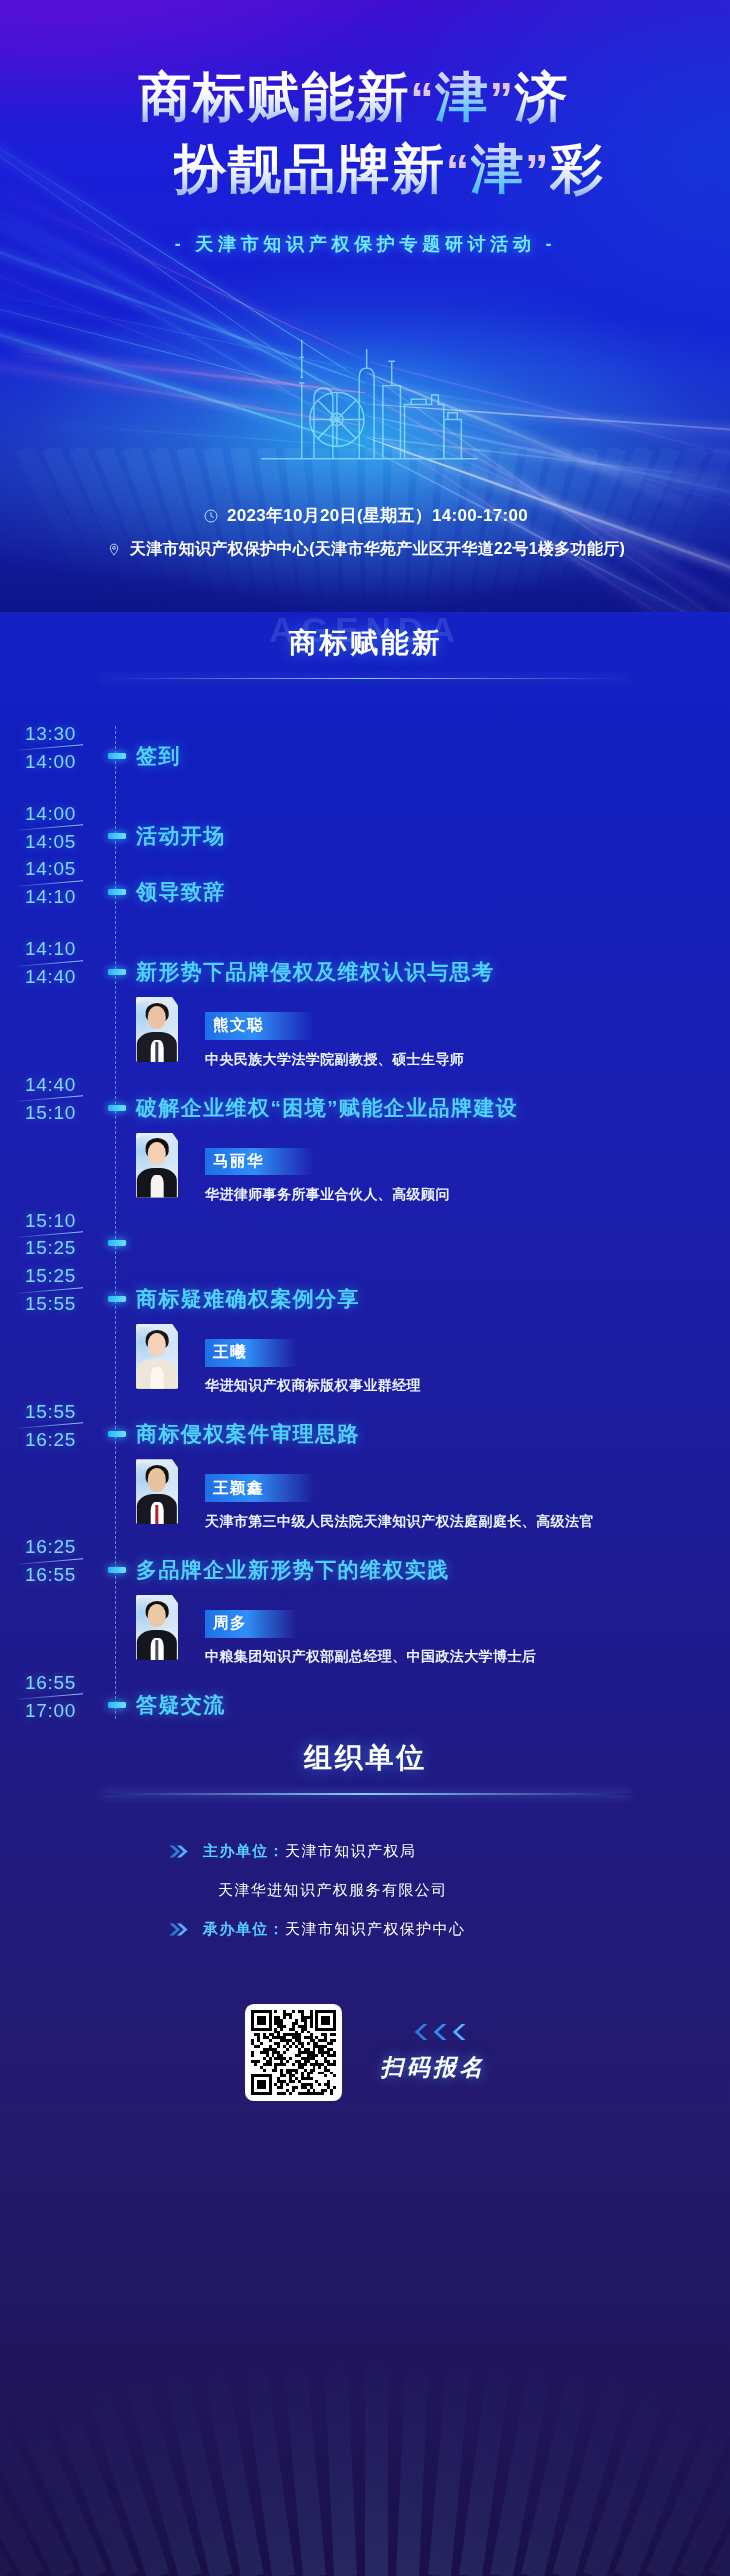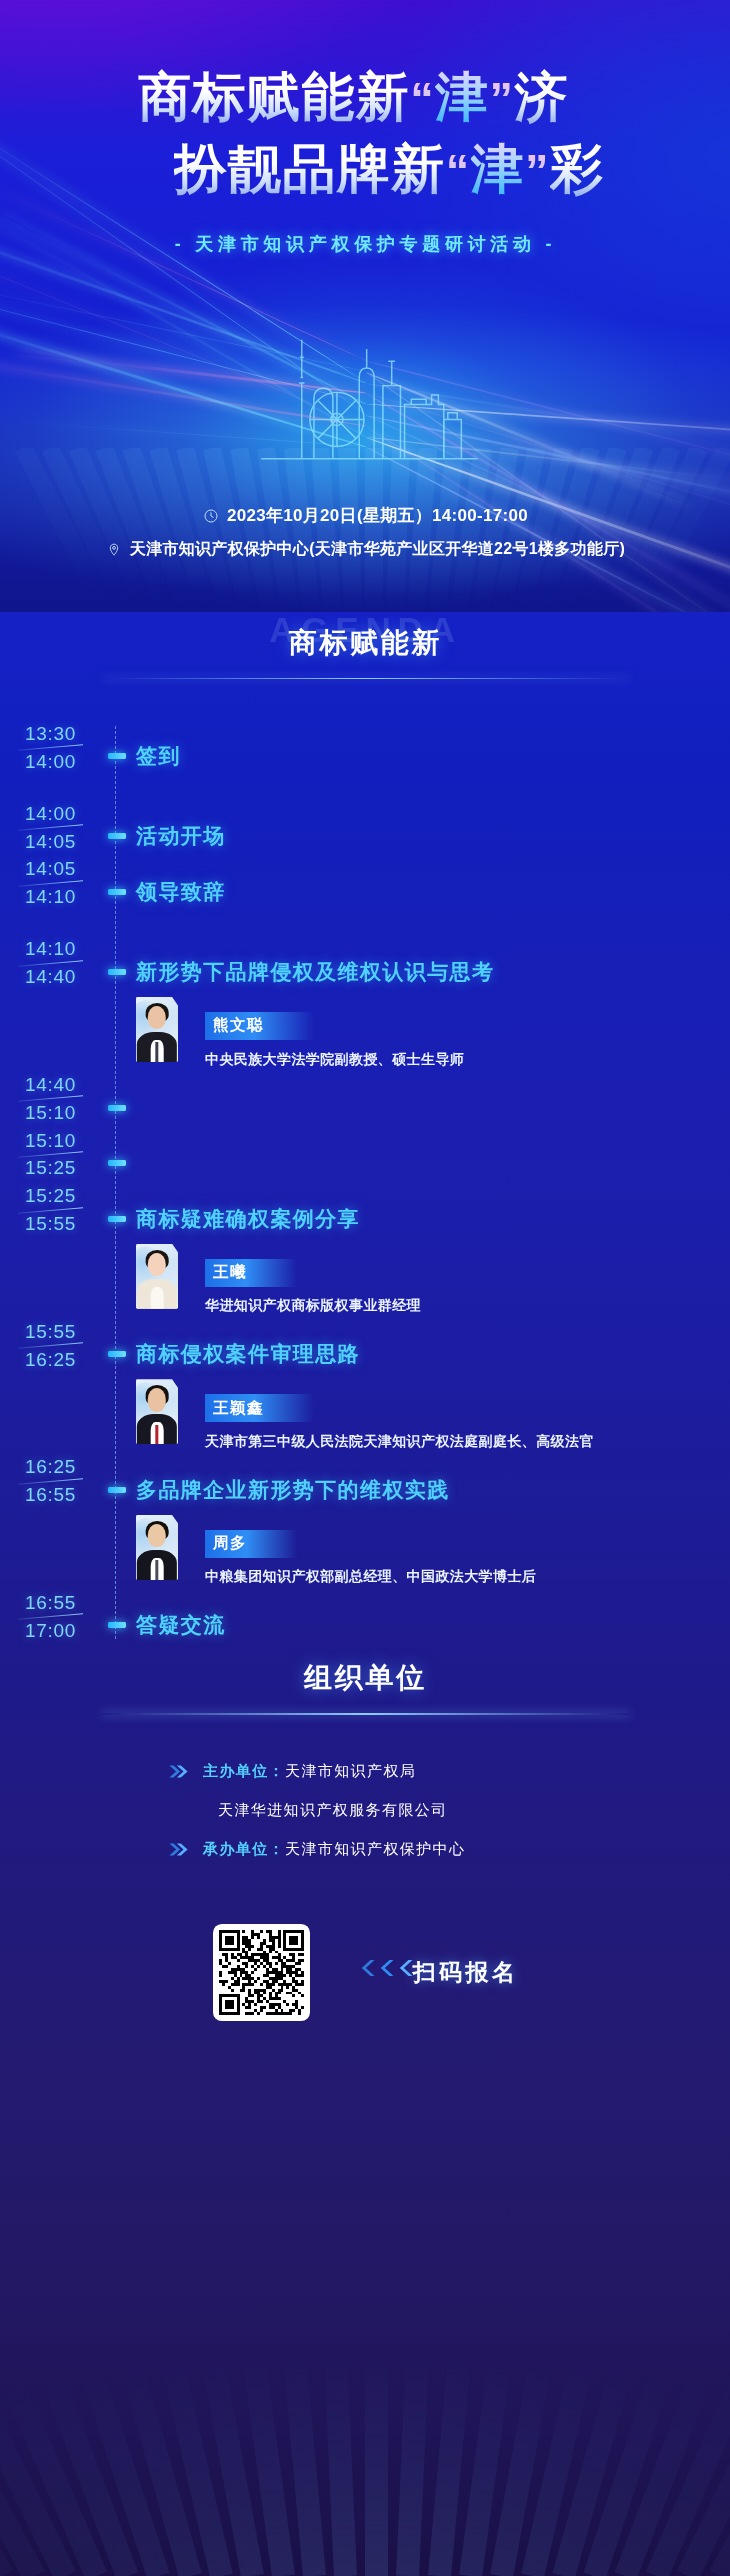--- a/index.html
+++ b/index.html
@@ -113,21 +113,21 @@
   .orgrow{display:flex;align-items:center;margin-bottom:20px;font-size:15px;letter-spacing:1.4px;}
   .chev{flex:0 0 auto;margin-right:12px;display:block;}
   .olabel{color:#54d2ff;font-weight:bold;}
   .ovalue{color:#fff;font-weight:normal;}
   .orgrow.cont{padding-left:50px;}
 
   
   .qrwrap{margin-top:65px;display:flex;align-items:center;justify-content:center;gap:38px;}
   .qrcard{width:97px;height:97px;background:#fff;border-radius:8.8px;padding:6px;}
   .qrcard svg{display:block;width:100%;height:100%;}
-  .qrside{display:flex;flex-direction:row;align-items:flex-end;}
+  .qrside{display:flex;flex-direction:column;align-items:center;font-style:italic;}
   .chevs{display:flex;gap:1.4px;margin-bottom:9.5px;margin-left:9.5px;}
   .scan{font-size:23px;font-weight:bold;color:#fff;letter-spacing:3.4px;
     text-shadow:0 0 12px rgba(80,170,255,.6);}
   .floor2{position:absolute;left:0;right:0;bottom:0;height:223px;overflow:hidden;opacity:.5;}
   .floor2 i{position:absolute;bottom:0;width:23px;height:223px;transform-origin:50% 100%;
     background:linear-gradient(0deg, rgba(120,180,255,.33), rgba(120,180,255,0));}
 </style>
 </head>
 <body>
 
@@ -309,20 +309,33 @@
           </div>
         </div>
         <div class="item">
           <div class="times">
             <div class="tm">14:40</div>
             <div class="tsep"></div>
             <div class="tm">15:10</div>
           </div>
           <div class="dashcol">
             <div class="dot"></div>
+          </div>
+          <div class="body">
+            <div class="itop">破解企业维权“困境”赋能企业品牌建设</div>
+            <div class="speaker">
+              <div class="photo">
+                <div class="halo"></div>
+                <div class="torso" style="background:#14141c"></div>
+                <div class="shirt" style="background:#f7f4ee"></div>
+                <div class="hair" style="background:#120e0b"></div>
+                <div class="head" style="background:#f3d0b6"></div>
+              </div>
+              <div class="sinfo"><div class="namebar">马丽华</div><div class="role">华进律师事务所事业合伙人、高级顾问</div></div>
+            </div>
           </div>
         </div>
         <div class="item">
           <div class="times">
             <div class="tm">15:10</div>
             <div class="tsep"></div>
             <div class="tm">15:25</div>
           </div>
           <div class="dashcol">
             <div class="dot"></div>

